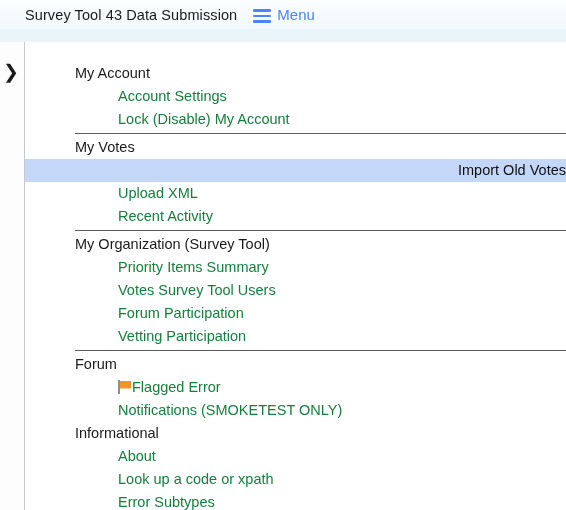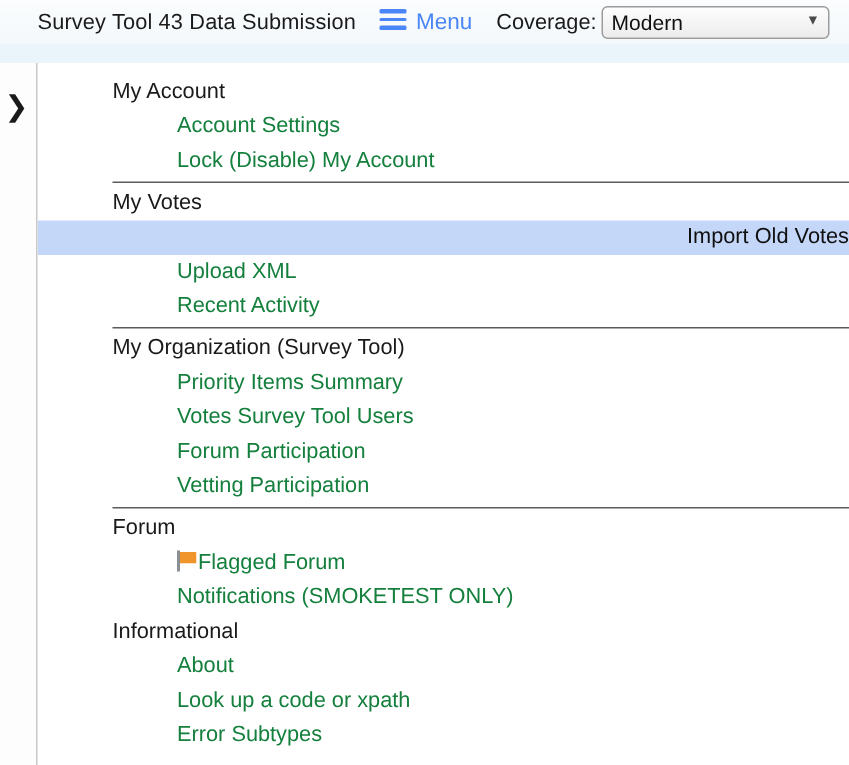--- a/index.html
+++ b/index.html
@@ -27,21 +27,21 @@
     position: relative;
   }
   .app-title {
     font-size: 14.5px;
     color: #1b1b1b;
     letter-spacing: 0.1px;
     white-space: nowrap;
   }
   .menu-btn {
     display: flex;
-    align-items: flex-start;
+    align-items: flex-end;
     gap: 6px;
     margin-left: 16px;
     cursor: pointer;
     white-space: nowrap;
   }
   .hamburger {
     display: inline-flex;
     flex-direction: column;
     justify-content: center;
     gap: 3px;
@@ -129,21 +129,21 @@
     font-size: 19px;
     font-weight: bold;
     color: #1a1a1a;
     line-height: 1;
     cursor: pointer;
     font-family: "DejaVu Sans", sans-serif;
   }
   .menu-panel {
     flex: 1;
     background: #ffffff;
-    padding-top: 8px;
+    padding-top: 20px;
     box-sizing: border-box;
   }
 
   .sep {
     height: 0;
     border-top: 1px solid #5b5b5b;
     margin: 2px 0 2px 50px;
   }
 
   .section-head {
@@ -200,29 +200,20 @@
 
   <span class="menu-btn">
     <span class="hamburger">
       <i></i>
         <i></i>
         <i></i>
     </span>
     <span class="menu-label">Menu</span>
   </span>
 
-  <span class="coverage-wrap">
-    <span class="coverage-label">Coverage:</span>
-    <span class="select-holder">
-      <select class="coverage-select">
-        <option>Modern</option>
-      </select>
-      <span class="select-chevron">▾</span>
-    </span>
-  </span>
 </div>
 
 <div class="blue-strip"></div>
 
 <div class="body-area">
 
   <div class="rail">
     <span class="rail-arrow">❯</span>
   </div>
 
@@ -236,21 +227,21 @@
       <div class="item"><span>Upload XML</span></div>
       <div class="item"><span>Recent Activity</span></div>
       <div class="sep"></div>
       <div class="section-head">My Organization (Survey Tool)</div>
       <div class="item"><span>Priority Items Summary</span></div>
       <div class="item"><span>Votes Survey Tool Users</span></div>
       <div class="item"><span>Forum Participation</span></div>
       <div class="item"><span>Vetting Participation</span></div>
       <div class="sep"></div>
       <div class="section-head">Forum</div>
-      <div class="item"><span class="flag-glyph"><span class="pole"></span><span class="cloth"></span></span><span>Flagged Forum</span></div>
+      <div class="item"><span class="flag-glyph"><span class="pole"></span><span class="cloth"></span></span><span>Flagged Error</span></div>
       <div class="item"><span>Notifications (SMOKETEST ONLY)</span></div>
       <div class="section-head">Informational</div>
       <div class="item"><span>About</span></div>
       <div class="item"><span>Look up a code or xpath</span></div>
       <div class="item"><span>Error Subtypes</span></div>
     </div>
 
 </div>
 
 </body></html>

